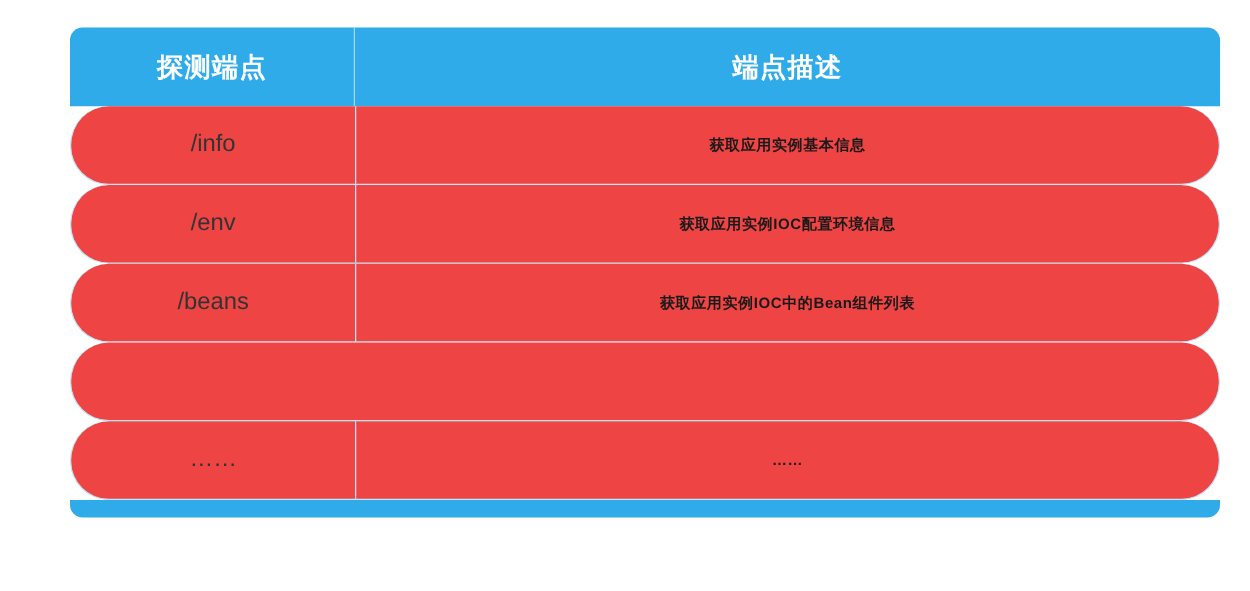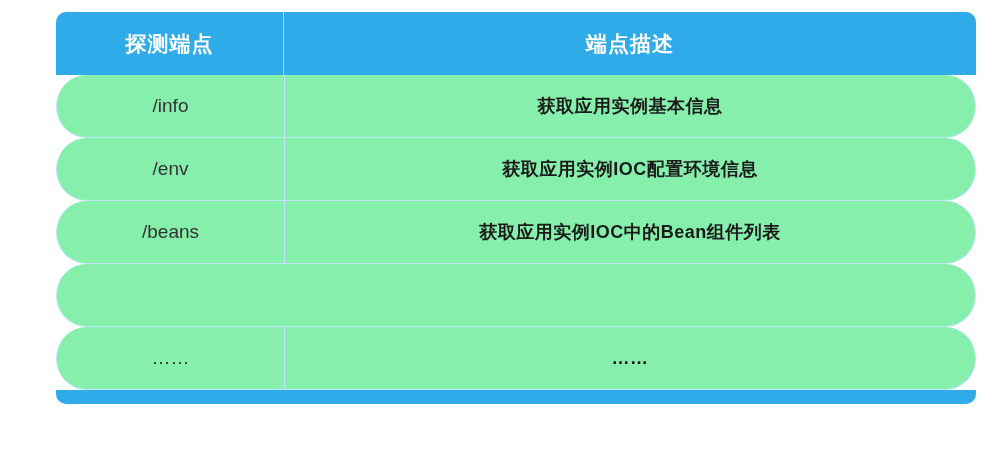--- a/index.html
+++ b/index.html
@@ -13,21 +13,21 @@
   .canvas {
     position: relative;
     width: 1000px;
     height: 473px;
     background: #ffffff;
     overflow: hidden;
   }
   .table {
     position: absolute;
     left: 40px;
-    top: 12px;
+    top: 22px;
     width: 920px;
     padding-left: 16px;
   }
   .grid-row {
     display: grid;
     grid-template-columns: 228px 1fr;
   }
   .header-row {
     height: 63px;
     background: #30ABE9;
@@ -41,38 +41,38 @@
     color: #ffffff;
     font-size: 21px;
     font-weight: bold;
     letter-spacing: 1px;
   }
   .header-cell.first {
     border-right: 1px solid rgba(255,255,255,0.55);
   }
   .body-row {
     height: 62px;
-    background: #86efac;
+    background: #ef4444;
     border-left: 1px solid #BFE7F9;
     border-right: 1px solid #BFE7F9;
     border-bottom: 1px solid #BFE7F9;
     border-radius: 31px;
   }
   .cell {
     display: flex;
     align-items: center;
     justify-content: center;
   }
   .endpoint-cell {
     font-size: 19px;
     color: #333333;
     border-right: 1px solid #BFE7F9;
   }
   .desc-cell {
-    font-size: 18px;
+    font-size: 12px;
     font-weight: bold;
     color: #1a1a1a;
     letter-spacing: 0.5px;
   }
   .footer-strip {
     height: 14px;
     background: #30ABE9;
     border-radius: 0 0 10px 10px;
   }
 </style>

